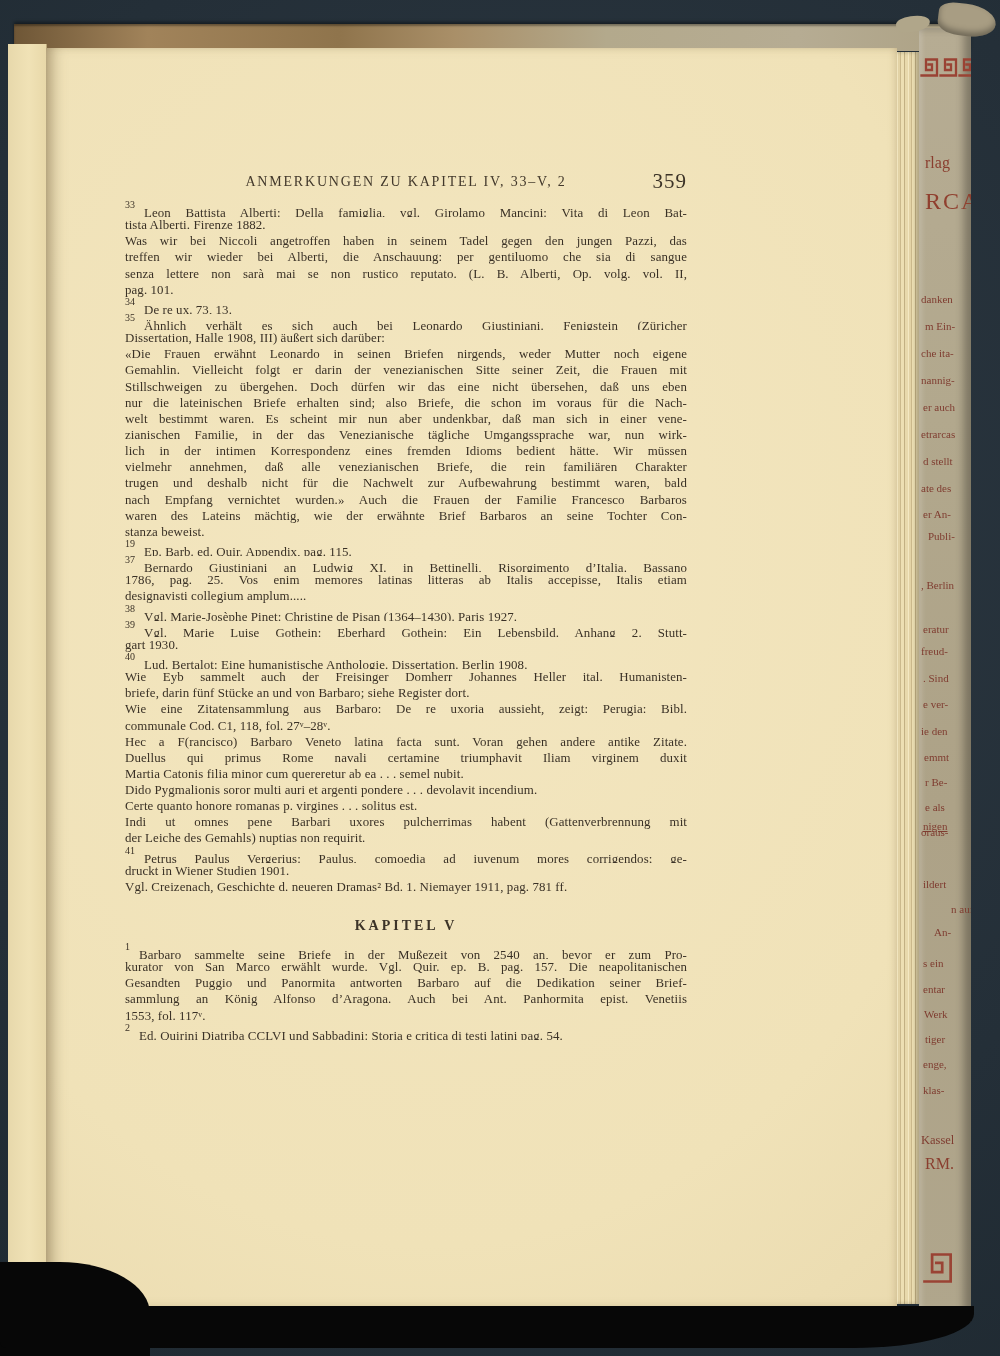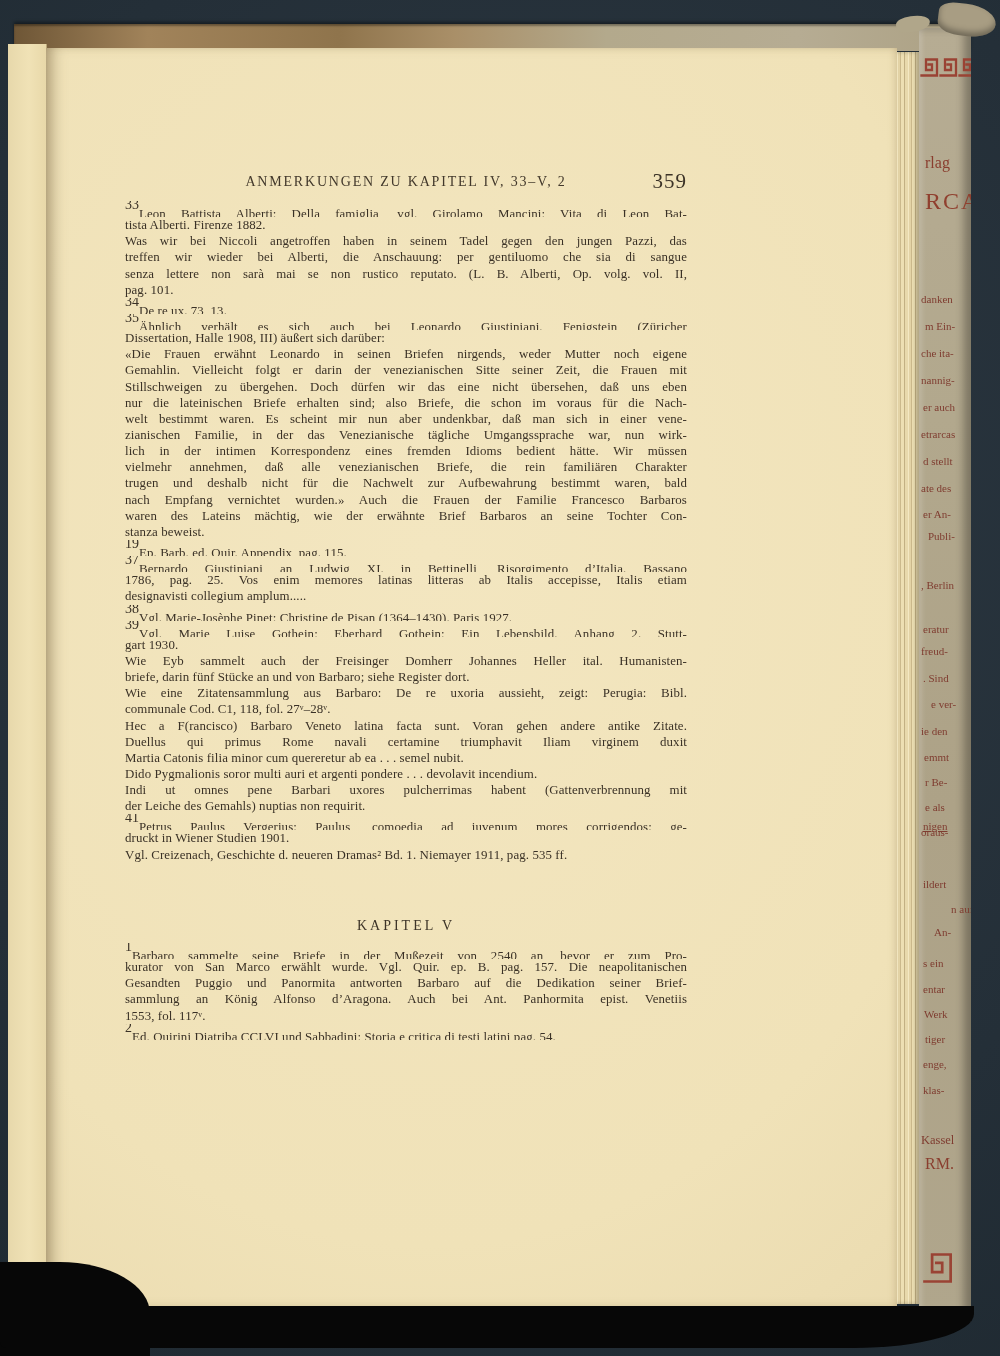--- a/index.html
+++ b/index.html
@@ -35,23 +35,23 @@
   .running-head{position:absolute;left:79px;top:116px;width:562px;height:26px;
         display:flex;align-items:flex-end;justify-content:center;}
   .rh-title{font-size:14px;letter-spacing:1.8px;color:#42382b;white-space:nowrap;}
   .rh-num{position:absolute;right:0;bottom:-4px;font-size:21px;color:#3c3327;letter-spacing:1px;}
   .col{position:absolute;left:79px;width:562px;color:#3a3126;}
   .col.body{top:153px;}
   .col.sect{top:895px;}
   .line{position:relative;width:562px;height:16.15px;line-height:16.15px;font-size:12.9px;
         overflow:hidden;text-align:left;letter-spacing:.1px;}
   .line.j{text-align:justify;text-align-last:justify;}
-  .line sup{font-size:14px;position:relative;top:-4px;margin-right:0;letter-spacing:0;}
+  .line sup{font-size:10px;position:relative;top:-4px;margin-right:9px;letter-spacing:0;}
   .chapter{position:absolute;left:79px;top:870px;width:562px;text-align:center;
-        font-size:14px;letter-spacing:3px;color:#3d3428;}
+        font-size:14px;letter-spacing:3px;color:#3d3428;font-weight:bold;}
   
   .frag{position:absolute;left:2px;white-space:nowrap;color:#7f3c30;font-size:11px;line-height:15px;}
   .frag.size-lg{font-size:24px;letter-spacing:2px;color:#90402f;}
   .frag.size-md{font-size:16px;color:#8a3e2f;}
   .frag.size-sm{font-size:12.5px;}
   .gk-top{position:absolute;left:1px;top:26px;z-index:1;}
   .gk-bottom{position:absolute;left:3px;top:1224px;z-index:1;}
   .gk-stroke{fill:none;stroke:#9a4334;stroke-width:2.3;stroke-linecap:square;}
 </style>
 </head>
@@ -93,33 +93,35 @@
         <div class="line j"><span>nach Empfang vernichtet wurden.» Auch die Frauen der Familie Francesco Barbaros</span></div>
         <div class="line j"><span>waren des Lateins mächtig, wie der erwähnte Brief Barbaros an seine Tochter Con-</span></div>
         <div class="line"><span>stanza beweist.</span></div>
         <div class="line"><sup>19</sup><span>Ep. Barb. ed. Quir. Appendix, pag. 115.</span></div>
         <div class="line j"><sup>37</sup><span>Bernardo Giustiniani an Ludwig XI. in Bettinelli, Risorgimento d’Italia. Bassano</span></div>
         <div class="line j"><span>1786, pag. 25. Vos enim memores latinas litteras ab Italis accepisse, Italis etiam</span></div>
         <div class="line"><span>designavisti collegium amplum.....</span></div>
         <div class="line"><sup>38</sup><span>Vgl. Marie-Josèphe Pinet: Christine de Pisan (1364–1430). Paris 1927.</span></div>
         <div class="line j"><sup>39</sup><span>Vgl. Marie Luise Gothein: Eberhard Gothein: Ein Lebensbild. Anhang 2. Stutt-</span></div>
         <div class="line"><span>gart 1930.</span></div>
+        <div class="line"><sup>40</sup><span>Lud. Bertalot: Eine humanistische Anthologie. Dissertation. Berlin 1908.</span></div>
         <div class="line j"><span>Wie Eyb sammelt auch der Freisinger Domherr Johannes Heller ital. Humanisten-</span></div>
         <div class="line"><span>briefe, darin fünf Stücke an und von Barbaro; siehe Register dort.</span></div>
         <div class="line j"><span>Wie eine Zitatensammlung aus Barbaro: De re uxoria aussieht, zeigt: Perugia: Bibl.</span></div>
         <div class="line"><span>communale Cod. C1, 118, fol. 27ᵛ–28ᵛ.</span></div>
         <div class="line j"><span>Hec a F(rancisco) Barbaro Veneto latina facta sunt. Voran gehen andere antike Zitate.</span></div>
         <div class="line j"><span>Duellus qui primus Rome navali certamine triumphavit Iliam virginem duxit</span></div>
         <div class="line"><span>Martia Catonis filia minor cum quereretur ab ea . . . semel nubit.</span></div>
         <div class="line"><span>Dido Pygmalionis soror multi auri et argenti pondere . . . devolavit incendium.</span></div>
+        <div class="line"><span>Certe quanto honore romanas p. virgines . . . solitus est.</span></div>
         <div class="line j"><span>Indi ut omnes pene Barbari uxores pulcherrimas habent (Gattenverbrennung mit</span></div>
         <div class="line"><span>der Leiche des Gemahls) nuptias non requirit.</span></div>
         <div class="line j"><sup>41</sup><span>Petrus Paulus Vergerius: Paulus, comoedia ad iuvenum mores corrigendos; ge-</span></div>
         <div class="line"><span>druckt in Wiener Studien 1901.</span></div>
-        <div class="line"><span>Vgl. Creizenach, Geschichte d. neueren Dramas² Bd. 1. Niemayer 1911, pag. 535 ff.</span></div>
+        <div class="line"><span>Vgl. Creizenach, Geschichte d. neueren Dramas² Bd. 1. Niemayer 1911, pag. 781 ff.</span></div>
       </div>
 
     <div class="chapter">KAPITEL V</div>
 
     <div class="col sect">
 
     <div class="line j"><sup>1</sup><span>Barbaro sammelte seine Briefe in der Mußezeit von 2540 an, bevor er zum Pro-</span></div>
         <div class="line j"><span>kurator von San Marco erwählt wurde. Vgl. Quir. ep. B. pag. 157. Die neapolitanischen</span></div>
         <div class="line j"><span>Gesandten Puggio und Panormita antworten Barbaro auf die Dedikation seiner Brief-</span></div>
         <div class="line j"><span>sammlung an König Alfonso d’Aragona. Auch bei Ant. Panhormita epist. Venetiis</span></div>
@@ -154,21 +156,21 @@
       <div class="frag" style="top: 372px; left: 4px;"><span>er auch</span></div>
       <div class="frag" style="top: 399px;"><span>etrarcas</span></div>
       <div class="frag" style="top: 426px; left: 4px;"><span>d stellt</span></div>
       <div class="frag" style="top: 453px;"><span>ate des</span></div>
       <div class="frag" style="top: 479px; left: 4px;"><span>er An-</span></div>
       <div class="frag" style="top: 501px; left: 9px;"><span>Publi-</span></div>
       <div class="frag" style="top: 550px;"><span>, Berlin</span></div>
       <div class="frag" style="top: 594px; left: 4px;"><span>eratur</span></div>
       <div class="frag" style="top: 616px;"><span>freud-</span></div>
       <div class="frag" style="top: 643px; left: 4px;"><span>. Sind</span></div>
-      <div class="frag" style="top: 669px; left: 12px;"><span>e ver-</span></div>
+      <div class="frag" style="top: 669px; left: 4px;"><span>e ver-</span></div>
       <div class="frag" style="top: 696px;"><span>ie den</span></div>
       <div class="frag" style="top: 722px; left: 5px;"><span>emmt</span></div>
       <div class="frag" style="top: 747px; left: 6px;"><span>r Be-</span></div>
       <div class="frag" style="top: 772px; left: 6px;"><span>e als</span></div>
       <div class="frag" style="top: 797px;"><span>oraus-</span></div>
       <div class="frag" style="top: 791px; left: 4px; text-decoration: underline;"><span>nigen</span></div>
       <div class="frag" style="top: 849px; left: 4px;"><span>ildert</span></div>
       <div class="frag" style="top: 874px; left: 4px; margin-left: 28px;"><span>n auf-</span></div>
       <div class="frag" style="top: 897px; left: 15px;"><span>An-</span></div>
       <div class="frag" style="top: 928px; left: 4px;"><span>s ein</span></div>

